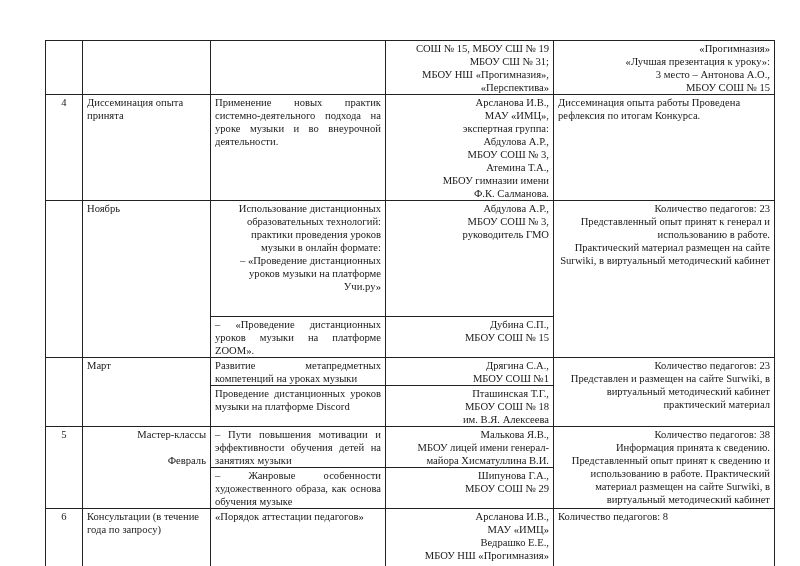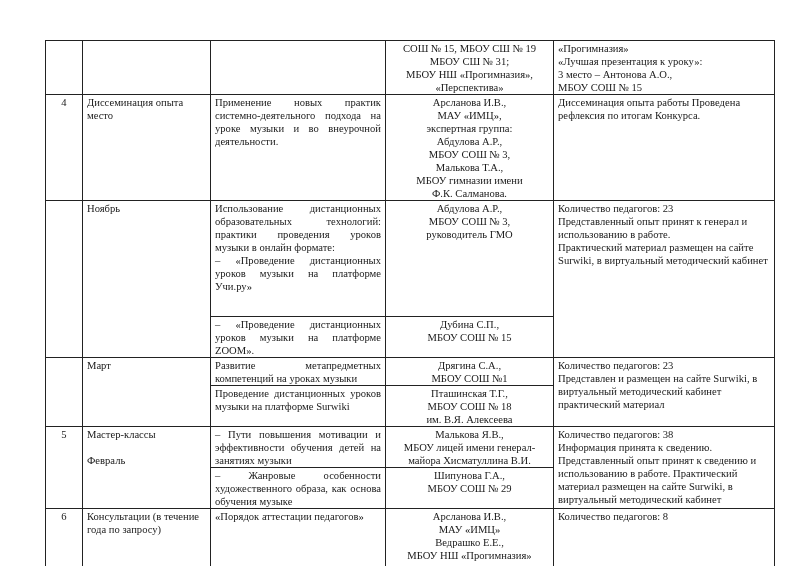--- a/index.html
+++ b/index.html
@@ -4,21 +4,21 @@
 <style>
   html, body { margin:0; padding:0; background:#ffffff; }
   body { width:800px; height:566px; position:relative; overflow:hidden;
          font-family:"Liberation Serif", "DejaVu Serif", serif; color:#1a1a1a; }
   table.doc { position:absolute; left:45px; top:40px; width:729px;
               border-collapse:collapse; table-layout:fixed; font-size:10.6px; line-height:13px; }
   table.doc td { border:1px solid #222; vertical-align:top; padding:1px 4px 0 4px; }
   td.num { text-align:center; }
   td.center { text-align:center; }
   td.just { text-align:justify; }
-  .line { display:block; }
+  .line { display:block;text-align:right; }
   .spacer { display:block; height:13px; }
 </style>
 </head>
 <body>
 
 <table class="doc">
   <colgroup>
     <col style="width:37px">
     <col style="width:128px">
     <col style="width:175px">
@@ -40,29 +40,29 @@
     <td>
       <span class="line">«Прогимназия»</span>
       <span class="line">«Лучшая презентация к уроку»:</span>
       <span class="line">3 место – Антонова А.О.,</span>
       <span class="line">МБОУ СОШ № 15</span>
     </td>
   </tr>
 
   <tr style="height:103px">
     <td class="num">4</td>
-    <td>Диссеминация опыта место</td>
+    <td>Диссеминация опыта принята</td>
     <td class="just">Применение новых практик системно-деятельного подхода на уроке музыки и во внеурочной деятельности.</td>
     <td class="center">
       <span class="line">Арсланова И.В.,</span>
       <span class="line">МАУ «ИМЦ»,</span>
       <span class="line">экспертная группа:</span>
       <span class="line">Абдулова А.Р.,</span>
       <span class="line">МБОУ СОШ № 3,</span>
-      <span class="line">Малькова Т.А.,</span>
+      <span class="line">Атемина Т.А.,</span>
       <span class="line">МБОУ гимназии имени</span>
       <span class="line">Ф.К. Салманова.</span>
     </td>
     <td>Диссеминация опыта работы Проведена рефлексия по итогам Конкурса.</td>
   </tr>
 
   <tr style="height:116px">
     <td class="num" rowspan="2"></td>
     <td rowspan="2">Ноябрь</td>
     <td class="just">
@@ -95,21 +95,21 @@
     <td class="center">
       <span class="line">Дрягина С.А.,</span>
       <span class="line">МБОУ СОШ №1</span>
     </td>
     <td rowspan="2">
       <span class="line">Количество педагогов: 23</span>
       <span class="line">Представлен и размещен на сайте Surwiki, в виртуальный методический кабинет практический материал</span>
     </td>
   </tr>
   <tr style="height:40px">
-    <td class="just">Проведение дистанционных уроков музыки на платформе Surwiki</td>
+    <td class="just">Проведение дистанционных уроков музыки на платформе Discord</td>
     <td class="center">
       <span class="line">Пташинская Т.Г.,</span>
       <span class="line">МБОУ СОШ № 18</span>
       <span class="line">им. В.Я. Алексеева</span>
     </td>
   </tr>
 
   <tr style="height:40px">
     <td class="num" rowspan="2">5</td>
     <td rowspan="2">

